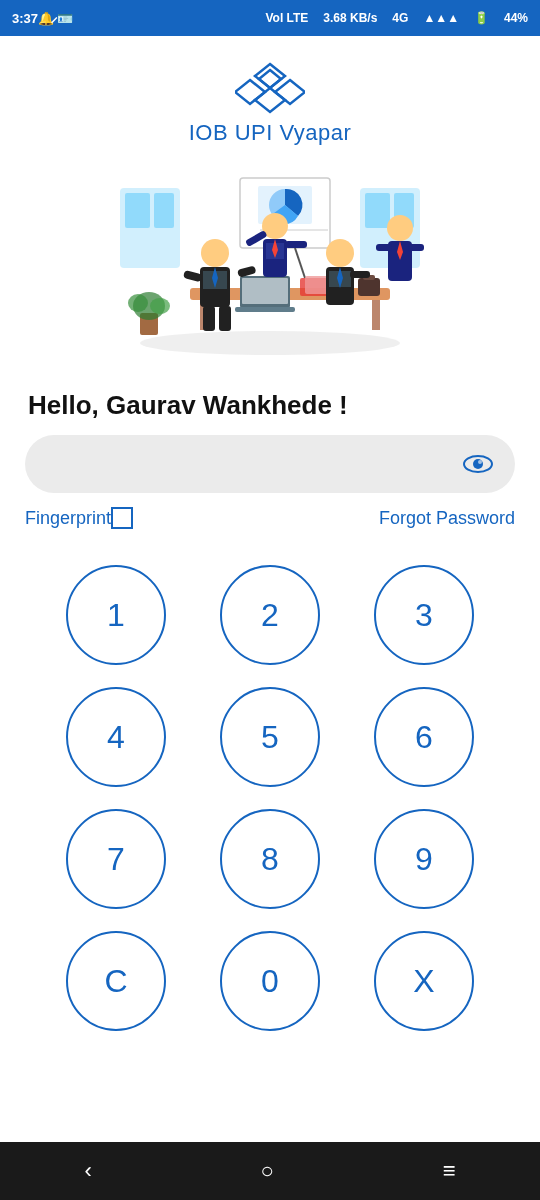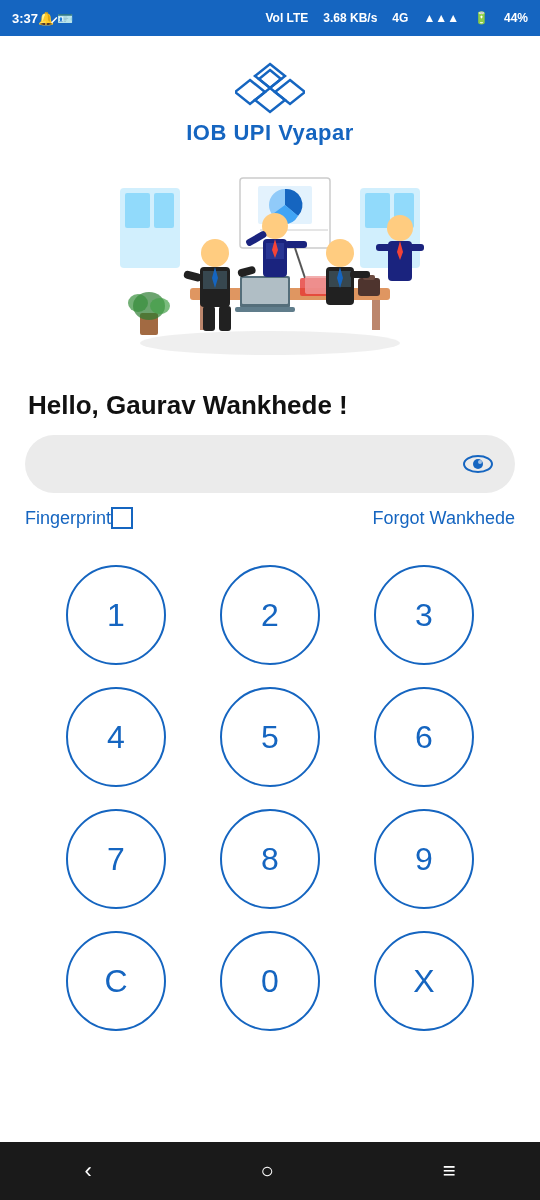--- a/index.html
+++ b/index.html
@@ -49,21 +49,21 @@
       margin-bottom: 4px;
     }
     .logo-icon {
       width: 70px;
       height: 56px;
       margin-bottom: 4px;
     }
     .app-title {
       color: #1565C0;
       font-size: 22px;
-      font-weight: 700;
+      font-weight: 400;
       letter-spacing: 0.5px;
     }
 
     
     .illustration {
       width: 340px;
       height: 220px;
       margin: 8px auto;
       position: relative;
       display: flex;
@@ -309,21 +309,21 @@
         <circle cx="17" cy="8" r="2" fill="white" opacity="0.6"></circle>
       </svg>
     </div>
   </div>
 
   <div class="options-row">
     <div class="fingerprint-group">
       <span class="fingerprint-label">Fingerprint</span>
       <input type="checkbox" class="fingerprint-checkbox" style="">
     </div>
-    <a class="forgot-password" href="#">Forgot Wankhede</a>
+    <a class="forgot-password" href="#">Forgot Password</a>
   </div>
 
   <div class="numpad" id="numpad-container">
   <button class="num-btn">1</button>
       <button class="num-btn">2</button>
       <button class="num-btn">3</button>
       <button class="num-btn">4</button>
       <button class="num-btn">5</button>
       <button class="num-btn">6</button>
       <button class="num-btn">7</button>

